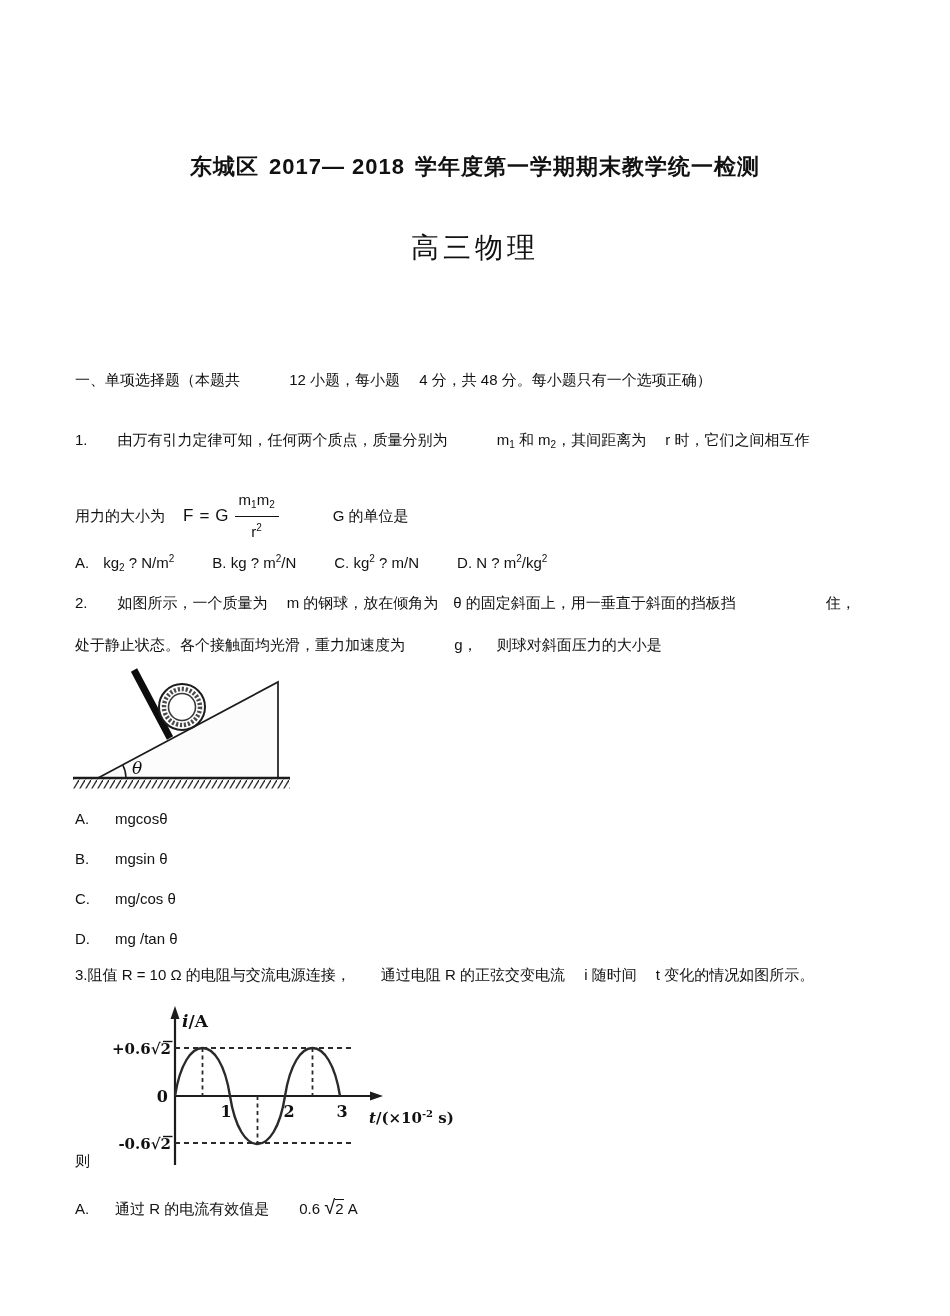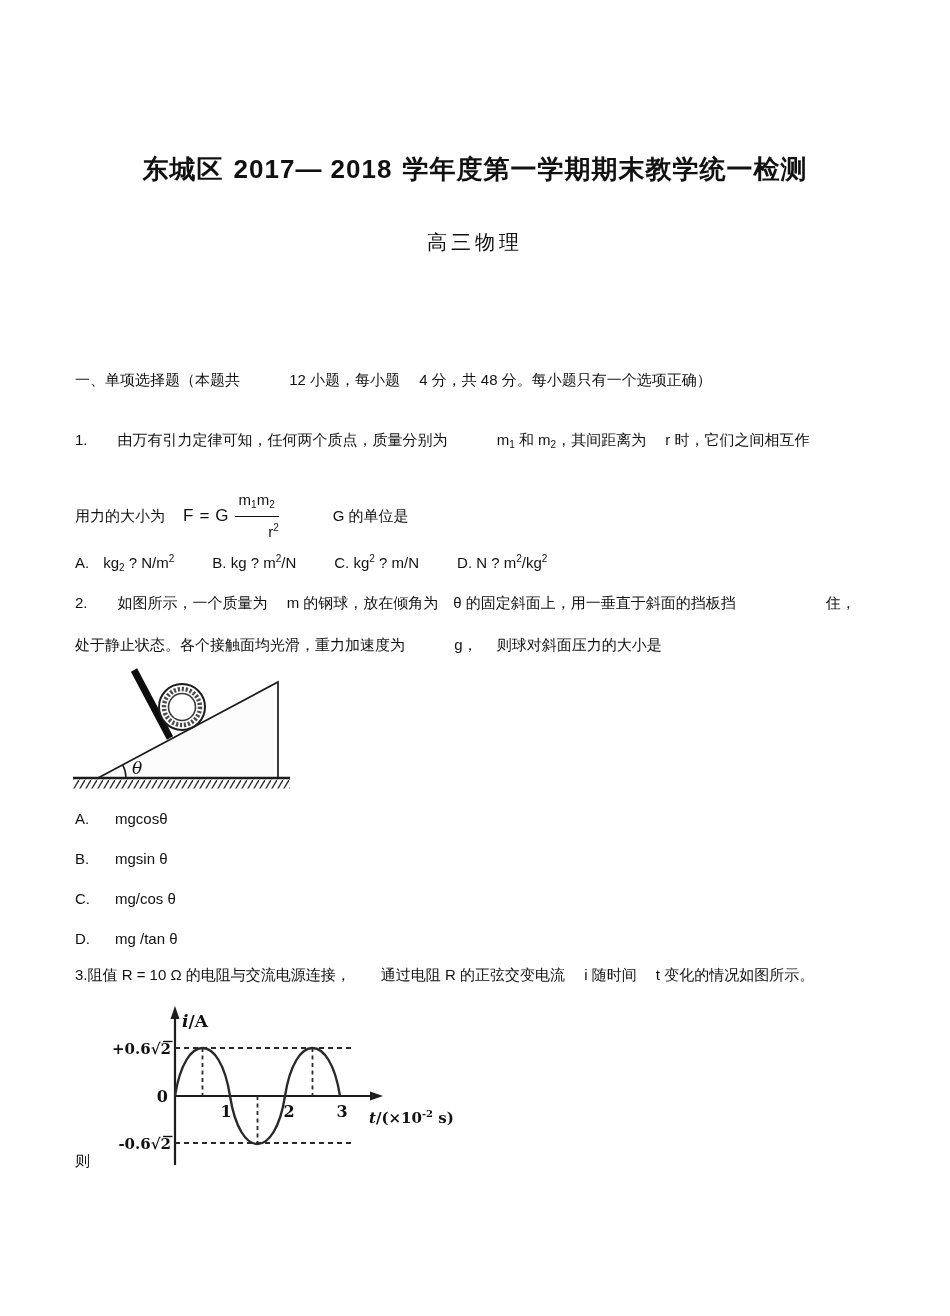--- a/index.html
+++ b/index.html
@@ -3,32 +3,32 @@
 <meta charset="utf-8">
 <style>
   html,body{margin:0;padding:0;background:#e8e8e8;}
   .page{
     position:relative;width:950px;height:1316px;margin:0 auto;
     background:#ffffff;color:#111;overflow:hidden;
     font-family:"Liberation Sans",sans-serif;
   }
   .abs{position:absolute;left:75px;white-space:nowrap;}
   .centered{left:0;right:0;text-align:center;}
-  .title{top:152px;font-size:26px;font-weight:bold;letter-spacing:1px;}
+  .title{top:152px;font-size:22px;font-weight:bold;letter-spacing:1px;}
   .title .yrs{margin:0 10px;font-family:"Liberation Sans",sans-serif;}
-  .subtitle{top:229px;font-size:20px;font-weight:500;letter-spacing:4px;}
+  .subtitle{top:229px;font-size:28px;font-weight:500;letter-spacing:4px;}
   .date{top:297px;font-size:17px;letter-spacing:1px;}
   .body-line{font-size:15px;line-height:20px;}
   sub{font-size:10px;vertical-align:-3px;}
   sup{font-size:10px;vertical-align:6px;}
   
   .formula-line{top:486px;height:60px;display:flex;align-items:center;}
   .formula{display:inline-flex;align-items:center;margin:0 14px 0 18px;font-size:17px;}
   .formula .op{margin:0 6px;}
-  .frac{display:inline-block;text-align:right;vertical-align:middle;margin-left:6px;font-size:15px;}
+  .frac{display:inline-block;text-align:center;vertical-align:middle;margin-left:6px;font-size:15px;}
   .frac .num{display:block;padding:0 4px 1px 4px;border-bottom:1.6px solid #111;}
   .frac .den{display:block;padding-top:1px;}
   .gap40{margin-left:40px;}
   .gap30{margin-left:30px;}
   
   .optrow{display:flex;text-align:right;}
   .optrow .grp{margin-right:38px;}
   .optrow .lbl{margin-right:14px;}
   .optv .lbl{display:inline-block;width:40px;}
   
@@ -122,14 +122,17 @@
     <text x="86" y="146" font-size="15" font-weight="bold" text-anchor="end" fill="#111">-0.6√2</text>
     <line x1="78" y1="133.5" x2="87.5" y2="133.5" stroke="#111" stroke-width="1.4"></line>
     <text x="141" y="114" font-size="16" font-weight="bold" text-anchor="middle" fill="#111">1</text>
     <text x="204" y="114" font-size="16" font-weight="bold" text-anchor="middle" fill="#111">2</text>
     <text x="257" y="114" font-size="16" font-weight="bold" text-anchor="middle" fill="#111">3</text>
     <text x="284" y="120" font-size="15" font-weight="bold" fill="#111"><tspan font-style="italic">t</tspan><tspan>/(×10</tspan><tspan dy="-6" font-size="10">-2</tspan><tspan dy="6"> s)</tspan></text>
   </svg>
 
   <div class="abs body-line" style="top:1151px">则</div>
 
+  <div class="abs body-line" style="top:1197px">
+    <span class="lbl" style="display:inline-block;width:40px">A.</span><span>通过 R 的电流有效值是</span><span class="gap30">0.6 </span><span class="radical">√</span><span class="radicand">2</span><span> A</span>
+  </div>
 
 </div>
 
 </body></html>

